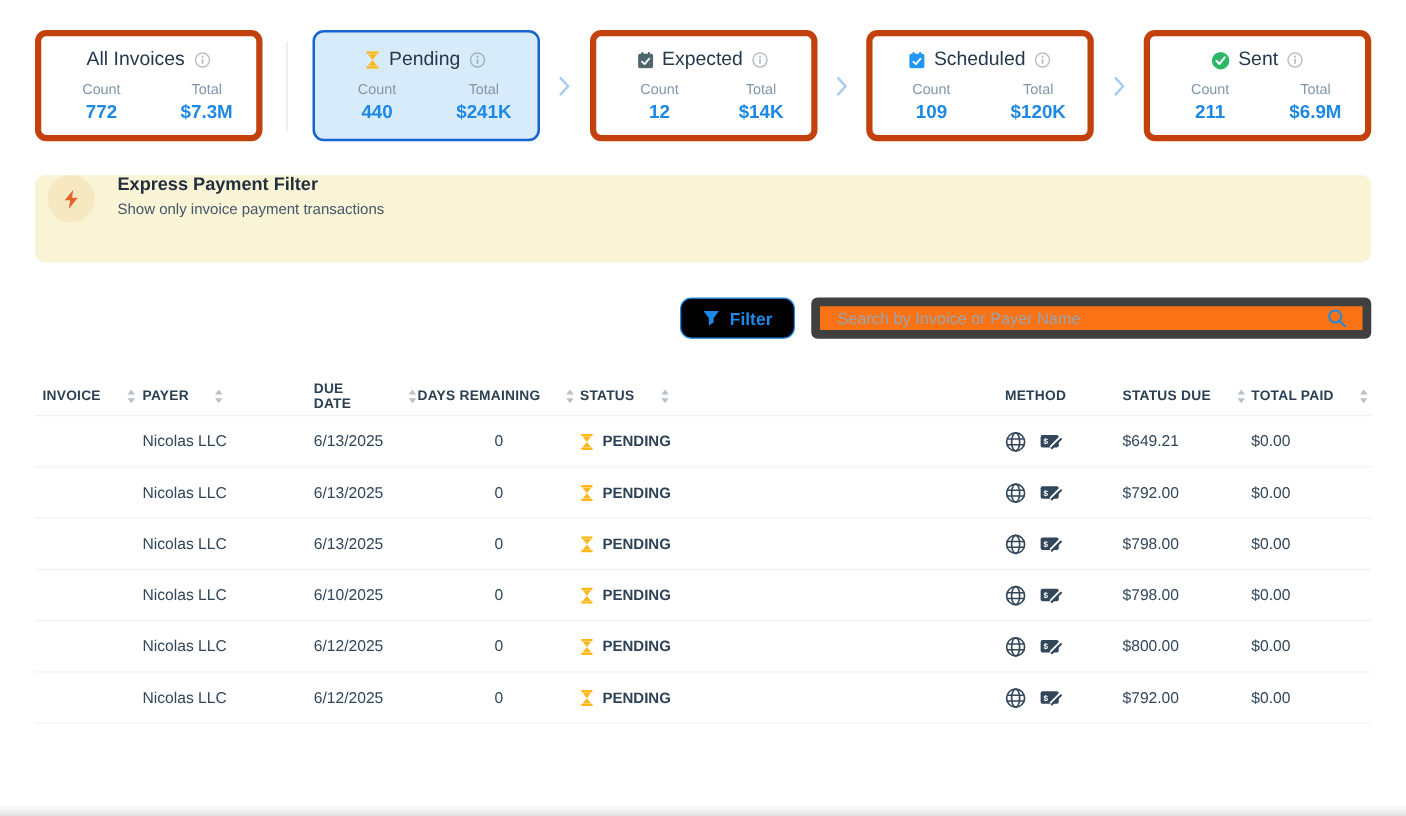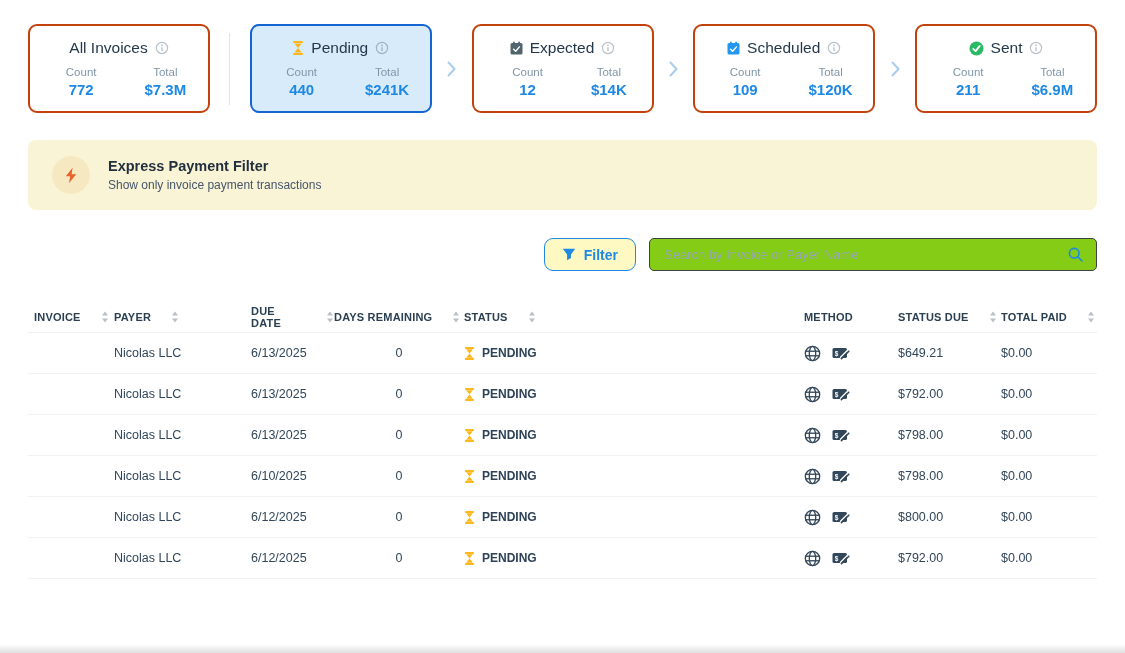--- a/index.html
+++ b/index.html
@@ -18,59 +18,59 @@
   .referral-btn {
     display:flex; align-items:center; gap:8px; margin-top:2px;
     border:1.5px solid #1e88e5; background:#fff; color:#1e88e5;
     font-family:inherit; font-size:14px; font-weight:700;
     height:33px; padding:0 15px; border-radius:7px; cursor:pointer;
   }
 
   
   .cards-row { display:flex; align-items:stretch; margin-top:24px; height:89px; }
   .card {
-    width:182px; background:#fff; border:2px solid #c2410c; border-radius:9px;
+    width:182px; background:#fff; border:5px solid #c2410c; border-radius:9px;
     display:flex; flex-direction:column; align-items:center; justify-content:center;
     gap:9px; cursor:pointer;
   }
   .card.selected { background:#d8ebfb; border:2px solid #1464d2; }
   .card-title-row { display:flex; align-items:center; gap:7px; font-size:15.5px; color:#24384c; font-weight:500; }
   .card-stats { display:flex; gap:34px; }
   .stat { display:flex; flex-direction:column; align-items:center; gap:3px;margin-left:14px; }
   .stat-label { font-size:11.5px; color:#8196aa; }
   .stat-value { font-size:15px; font-weight:700; color:#1e88e5; }
   .card-sep { flex:1; display:flex; align-items:center; justify-content:center; }
   .vdivider { width:1px; height:72px; background:#dde6ee; }
 
   
   .banner {
     margin-top:27px; height:70px; background:#faf4d6; border-radius:8px;
-    display:flex; align-items:center; padding:0 24px;
+    display:flex; padding:0 10px;
   }
   .banner-icon-circle {
     width:38px; height:38px; border-radius:50%; background:#f6e9c2;
     display:flex; align-items:center; justify-content:center; margin-right:18px; flex:none;
   }
   .banner-title { font-size:14.5px; font-weight:700; color:#22303e; }
   .banner-sub { font-size:12px; color:#45566a; margin-top:4px; }
   .banner-right { margin-left:auto; display:flex; align-items:center; gap:11px; }
   .toggle-label { font-size:13px; font-weight:700; color:#22303e; }
   .toggle { width:41px; height:22px; border-radius:11px; background:#c2c6cc; position:relative; cursor:pointer; border:none; padding:0; }
   .toggle-knob { width:18px; height:18px; border-radius:50%; background:#fff; position:absolute; left:2px; top:2px; box-shadow:0 1px 2px rgba(0,0,0,.28); }
 
   
   .toolbar { display:flex; justify-content:flex-end; align-items:center; gap:13px; margin-top:28px; }
   .filter-btn {
     display:flex; align-items:center; gap:8px; height:33px; padding:0 17px;
-    border:1.5px solid #1e88e5; border-radius:9px; background:#fef9c3; cursor:pointer;
+    border:1.5px solid #1e88e5; border-radius:9px; background:#000000; cursor:pointer;
     color:#1e88e5; font-family:inherit; font-size:14px; font-weight:700;
   }
   .search-box {
-    width:448px; height:33px; border:1px solid #404040; border-radius:5px;
-    display:flex; align-items:center; padding:0 12px; background:#84cc16;
+    width:448px; height:33px; border:7px solid #404040; border-radius:5px;
+    display:flex; align-items:center; padding:0 12px; background:#f97316;
   }
   .search-input { border:none; outline:none; flex:1; font-family:inherit; font-size:13px; color:#31465a; background:transparent; }
   .search-input::placeholder { color:#97a5b2; }
 
   
   .table { margin-top:30px; }
   .trow {
     display:grid; align-items:center; padding-left:6px;
     grid-template-columns:80px 137px 83px 130px 1fr 94px 103px 96px;
   }

